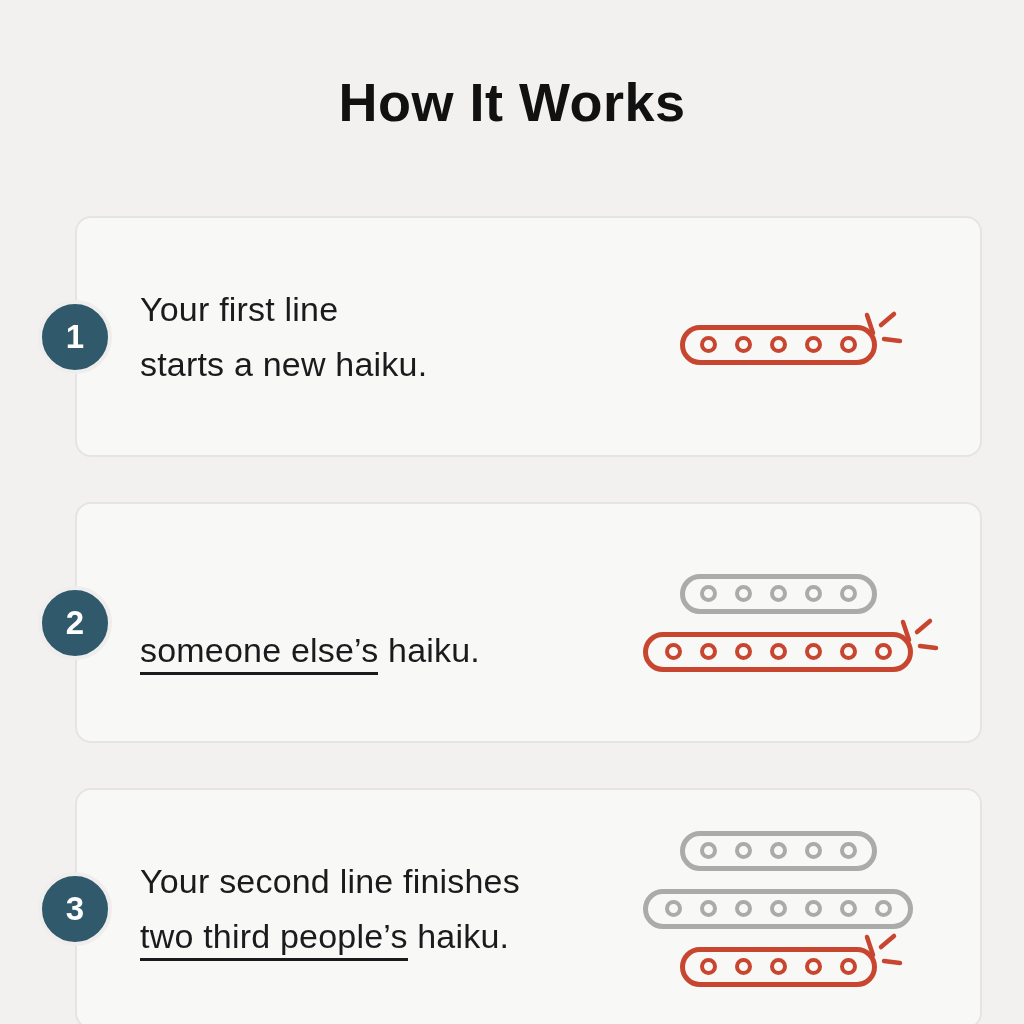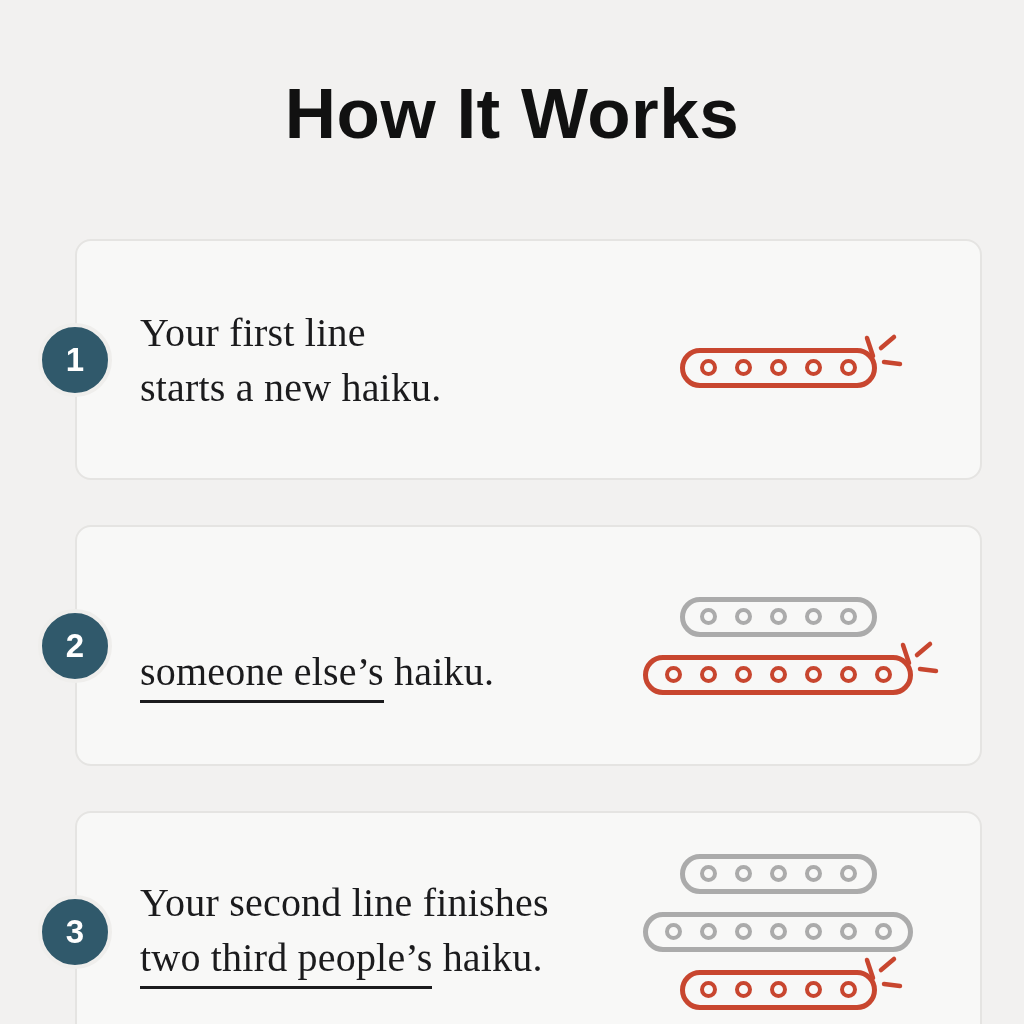--- a/index.html
+++ b/index.html
@@ -5,21 +5,21 @@
   html,body{margin:0;padding:0;}
   body{
     width:1024px;height:1024px;
     background:#f2f1f0;
     font-family:"Liberation Sans",sans-serif;
     overflow:hidden;
   }
   .title{
     padding-top:34px;
     text-align:center;
-    font-size:71px;
+    font-size:54px;
     font-weight:700;
     letter-spacing:.5px;
     color:#111;
     line-height:64px;
   }
   .cards{ margin-left:75px; margin-right:42px; padding-top:46px; }
   .card{
     position:relative;
     box-sizing:border-box;
     height:241px;
@@ -38,29 +38,28 @@
     border-radius:50%;
     background:#30596b;
     border:4px solid #efeeec;
     display:flex;align-items:center;justify-content:center;
     color:#ffffff;
     font-size:33px;font-weight:700;
   }
   .step-text{
     margin-left:63px;
     flex:1;
-    font-size:40px;
+    font-size:34px;
     line-height:55px;
     color:#1b1b1d;
     letter-spacing:.2px;
-    font-family:Liberation Serif, serif;
   }
   .underline-span{
     display:inline-block;
-    padding-bottom:8px;
+    padding-bottom:2px;
     border-bottom:3.5px solid #1b1b1d;
     line-height:40px;
   }
   .underline-span:empty{ border:none; padding:0; }
   .icon-col{
     width:272px;
     margin-right:66px;
     display:flex;
     flex-direction:column;
     align-items:center;

